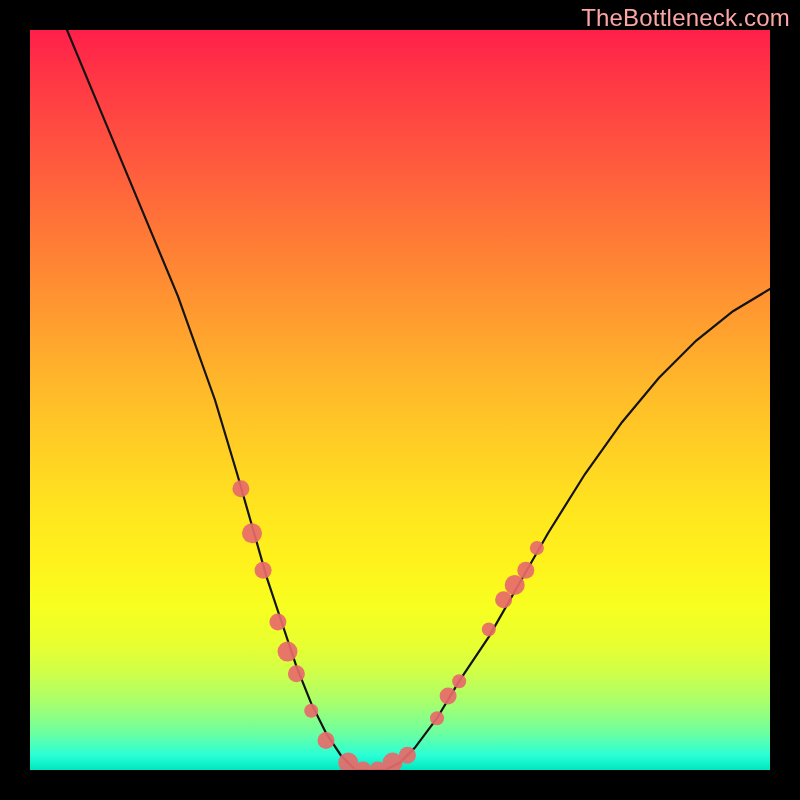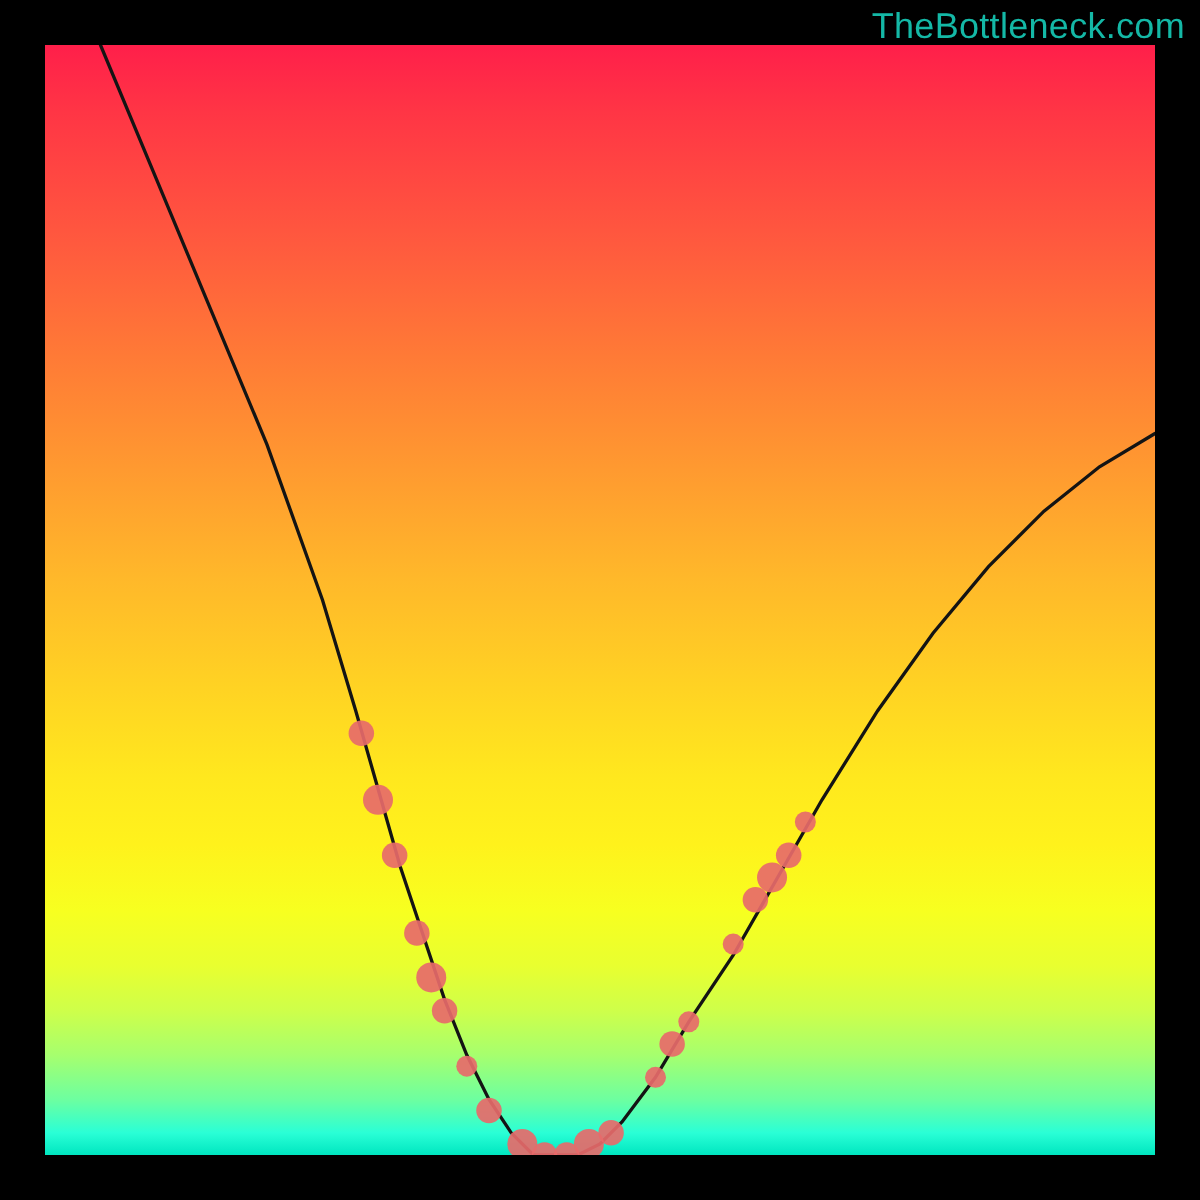--- a/index.html
+++ b/index.html
@@ -42,21 +42,21 @@
       #a6ff6e 91%,
       #6dffa0 95%,
       #2affd6 98%,
       #00e6c0 100%
     );
   }
   .watermark {
     position: absolute;
     top: 4px;
     right: 10px;
-    color: #14b8a6;
+    color: #fca5a5;
     font-size: 24px;
     font-weight: 400;
     letter-spacing: 0.2px;
     z-index: 5;
   }
   svg.curve {
     position: absolute;
     left: 0;
     top: 0;
     width: 740px;

